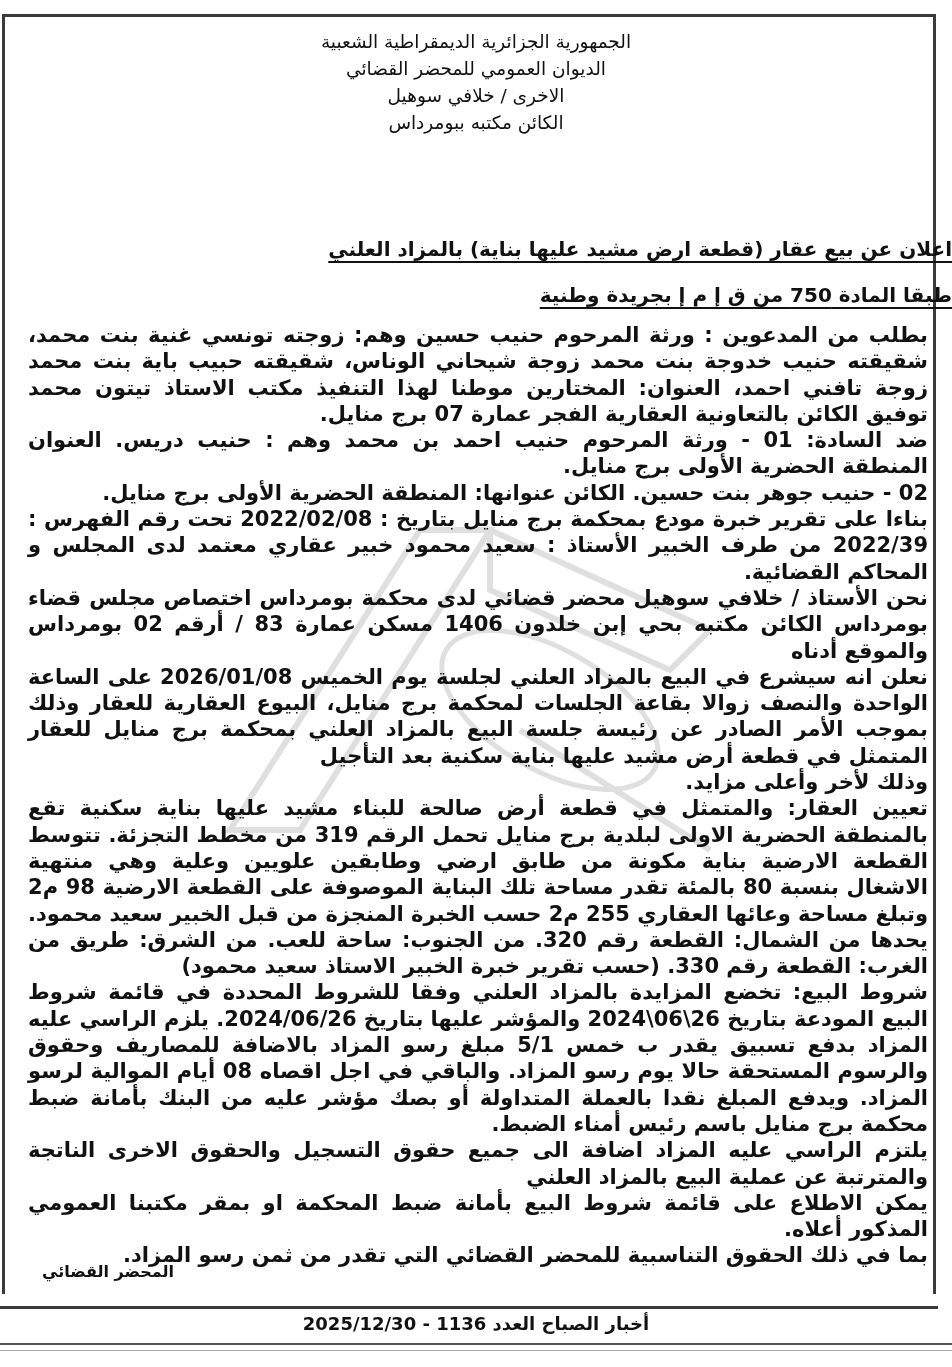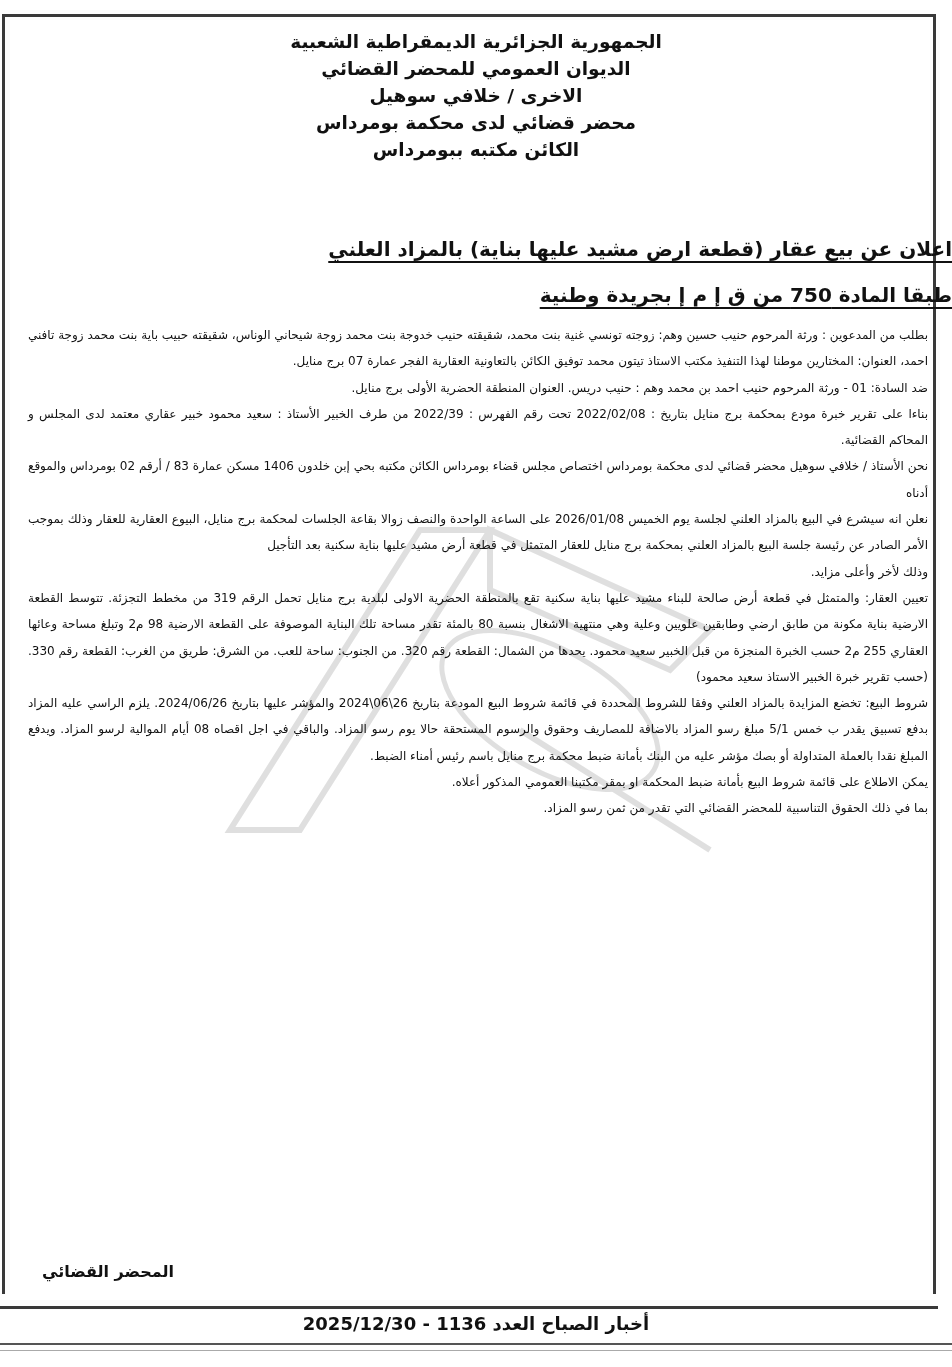--- a/index.html
+++ b/index.html
@@ -1,24 +1,24 @@
 <!DOCTYPE html>
 <html><head>
 <meta charset="utf-8">
 <style>
   html, body { margin: 0; padding: 0; background: #ffffff; }
   body { width: 952px; height: 1367px; position: relative; overflow: hidden; font-family: "DejaVu Sans", sans-serif; color: #111; }
   .frame { position: absolute; left: 2px; top: 14px; width: 934px; height: 1280px; border: 3px solid #3a3a3a; border-bottom: none; box-sizing: border-box; }
   .watermark { position: absolute; left: 190px; top: 470px; width: 560px; height: 400px; pointer-events: none; opacity: 0.12; }
   .header { position: absolute; top: 28px; left: 0; width: 952px; text-align: center; direction: rtl; }
-  .header div { font-weight: bold; font-size: 18.5px; line-height: 27px; }
+  .header div { font-weight: normal; font-size: 18.5px; line-height: 27px; }
   .titles { position: absolute; top: 226px; left: 0; width: 952px; direction: rtl; }
   .titles div { font-weight: bold; font-size: 20px; line-height: 46px; }
   .titles span { text-decoration: underline; text-decoration-thickness: 2px; text-underline-offset: 5px; }
-  .body { position: absolute; top: 322px; left: 28px; width: 900px; direction: rtl; text-align: justify; font-weight: normal; font-size: 12px; line-height: 26.3px; }
+  .body { position: absolute; top: 322px; left: 28px; width: 900px; direction: rtl; text-align: justify; font-weight: bold; font-size: 21px; line-height: 26.3px; }
   .body p { margin: 0; }
   .signature { position: absolute; top: 1262px; right: 778px; direction: rtl; font-weight: bold; font-size: 16px; }
   .footer-line1 { position: absolute; left: 0; top: 1306px; width: 938px; height: 3px; background: #3a3a3a; }
   .footer-text { position: absolute; top: 1313px; left: 0; width: 952px; text-align: center; direction: rtl; font-weight: bold; font-size: 18px; }
   .footer-line2 { position: absolute; left: 0; top: 1343px; width: 952px; height: 2px; background: #555; }
   .footer-line3 { position: absolute; left: 0; top: 1350px; width: 952px; height: 1px; background: #aaa; }
 </style>
 </head>
 <body>
 
@@ -28,38 +28,39 @@
   <path d="M40 360 L230 60 L300 60 L110 360 Z" fill="none" stroke="#000" stroke-width="6"></path>
   <path d="M300 60 L520 160 L480 200 L300 120 Z" fill="none" stroke="#000" stroke-width="6"></path>
   <path d="M330 260 L520 380" stroke="#000" stroke-width="6"></path>
   <ellipse cx="360" cy="240" rx="120" ry="60" fill="none" stroke="#000" stroke-width="5" transform="rotate(30 360 240)"></ellipse>
 </svg>
 
 <div class="header">
   <div>الجمهورية الجزائرية الديمقراطية الشعبية</div>
   <div>الديوان العمومي للمحضر القضائي</div>
   <div>الاخرى / خلافي سوهيل</div>
-  <div>محضر قضائي لدى محكمة بومرداس</div>
   <div>الكائن مكتبه ببومرداس</div>
 </div>
 
 <div class="titles">
   <div><span>اعلان عن بيع عقار (قطعة ارض مشيد عليها بناية) بالمزاد العلني</span></div>
   <div><span>طبقا المادة 750 من ق إ م إ بجريدة وطنية</span></div>
 </div>
 
 <div class="body">
   <p>بطلب من المدعوين : ورثة المرحوم حنيب حسين وهم: زوجته تونسي غنية بنت محمد، شقيقته حنيب خدوجة بنت محمد زوجة شيحاني الوناس، شقيقته حبيب باية بنت محمد زوجة تافني احمد، العنوان: المختارين موطنا لهذا التنفيذ مكتب الاستاذ تيتون محمد توفيق الكائن بالتعاونية العقارية الفجر عمارة 07 برج منايل.</p>
   <p>ضد السادة: 01 - ورثة المرحوم حنيب احمد بن محمد وهم : حنيب دريس. العنوان المنطقة الحضرية الأولى برج منايل.</p>
+  <p>02 - حنيب جوهر بنت حسين. الكائن عنوانها: المنطقة الحضرية الأولى برج منايل.</p>
   <p>بناءا على تقرير خبرة مودع بمحكمة برج منايل بتاريخ : 2022/02/08 تحت رقم الفهرس : 2022/39 من طرف الخبير الأستاذ : سعيد محمود خبير عقاري معتمد لدى المجلس و المحاكم القضائية.</p>
   <p>نحن الأستاذ / خلافي سوهيل محضر قضائي لدى محكمة بومرداس اختصاص مجلس قضاء بومرداس الكائن مكتبه بحي إبن خلدون 1406 مسكن عمارة 83 / أرقم 02 بومرداس والموقع أدناه</p>
   <p>نعلن انه سيشرع في البيع بالمزاد العلني لجلسة يوم الخميس 2026/01/08 على الساعة الواحدة والنصف زوالا بقاعة الجلسات لمحكمة برج منايل، البيوع العقارية للعقار وذلك بموجب الأمر الصادر عن رئيسة جلسة البيع بالمزاد العلني بمحكمة برج منايل للعقار المتمثل في قطعة أرض مشيد عليها بناية سكنية بعد التأجيل</p>
   <p>وذلك لأخر وأعلى مزايد.</p>
   <p>تعيين العقار: والمتمثل في قطعة أرض صالحة للبناء مشيد عليها بناية سكنية تقع بالمنطقة الحضرية الاولى لبلدية برج منايل تحمل الرقم 319 من مخطط التجزئة. تتوسط القطعة الارضية بناية مكونة من طابق ارضي وطابقين علويين وعلية وهي منتهية الاشغال بنسبة 80 بالمئة تقدر مساحة تلك البناية الموصوفة على القطعة الارضية 98 م2 وتبلغ مساحة وعائها العقاري 255 م2 حسب الخبرة المنجزة من قبل الخبير سعيد محمود. يحدها من الشمال: القطعة رقم 320. من الجنوب: ساحة للعب. من الشرق: طريق من الغرب: القطعة رقم 330. (حسب تقرير خبرة الخبير الاستاذ سعيد محمود)</p>
   <p>شروط البيع: تخضع المزايدة بالمزاد العلني وفقا للشروط المحددة في قائمة شروط البيع المودعة بتاريخ 26\06\2024 والمؤشر عليها بتاريخ 2024/06/26. يلزم الراسي عليه المزاد بدفع تسبيق يقدر ب خمس 5/1 مبلغ رسو المزاد بالاضافة للمصاريف وحقوق والرسوم المستحقة حالا يوم رسو المزاد. والباقي في اجل اقصاه 08 أيام الموالية لرسو المزاد. ويدفع المبلغ نقدا بالعملة المتداولة أو بصك مؤشر عليه من البنك بأمانة ضبط محكمة برج منايل باسم رئيس أمناء الضبط.</p>
+  <p>يلتزم الراسي عليه المزاد اضافة الى جميع حقوق التسجيل والحقوق الاخرى الناتجة والمترتبة عن عملية البيع بالمزاد العلني</p>
   <p>يمكن الاطلاع على قائمة شروط البيع بأمانة ضبط المحكمة او بمقر مكتبنا العمومي المذكور أعلاه.</p>
   <p>بما في ذلك الحقوق التناسبية للمحضر القضائي التي تقدر من ثمن رسو المزاد.</p>
 </div>
 
 <div class="signature">المحضر القضائي</div>
 
 <div class="footer-line1"></div>
 <div class="footer-text">أخبار الصباح العدد 1136 - 2025/12/30</div>
 <div class="footer-line2"></div>
 <div class="footer-line3"></div>

